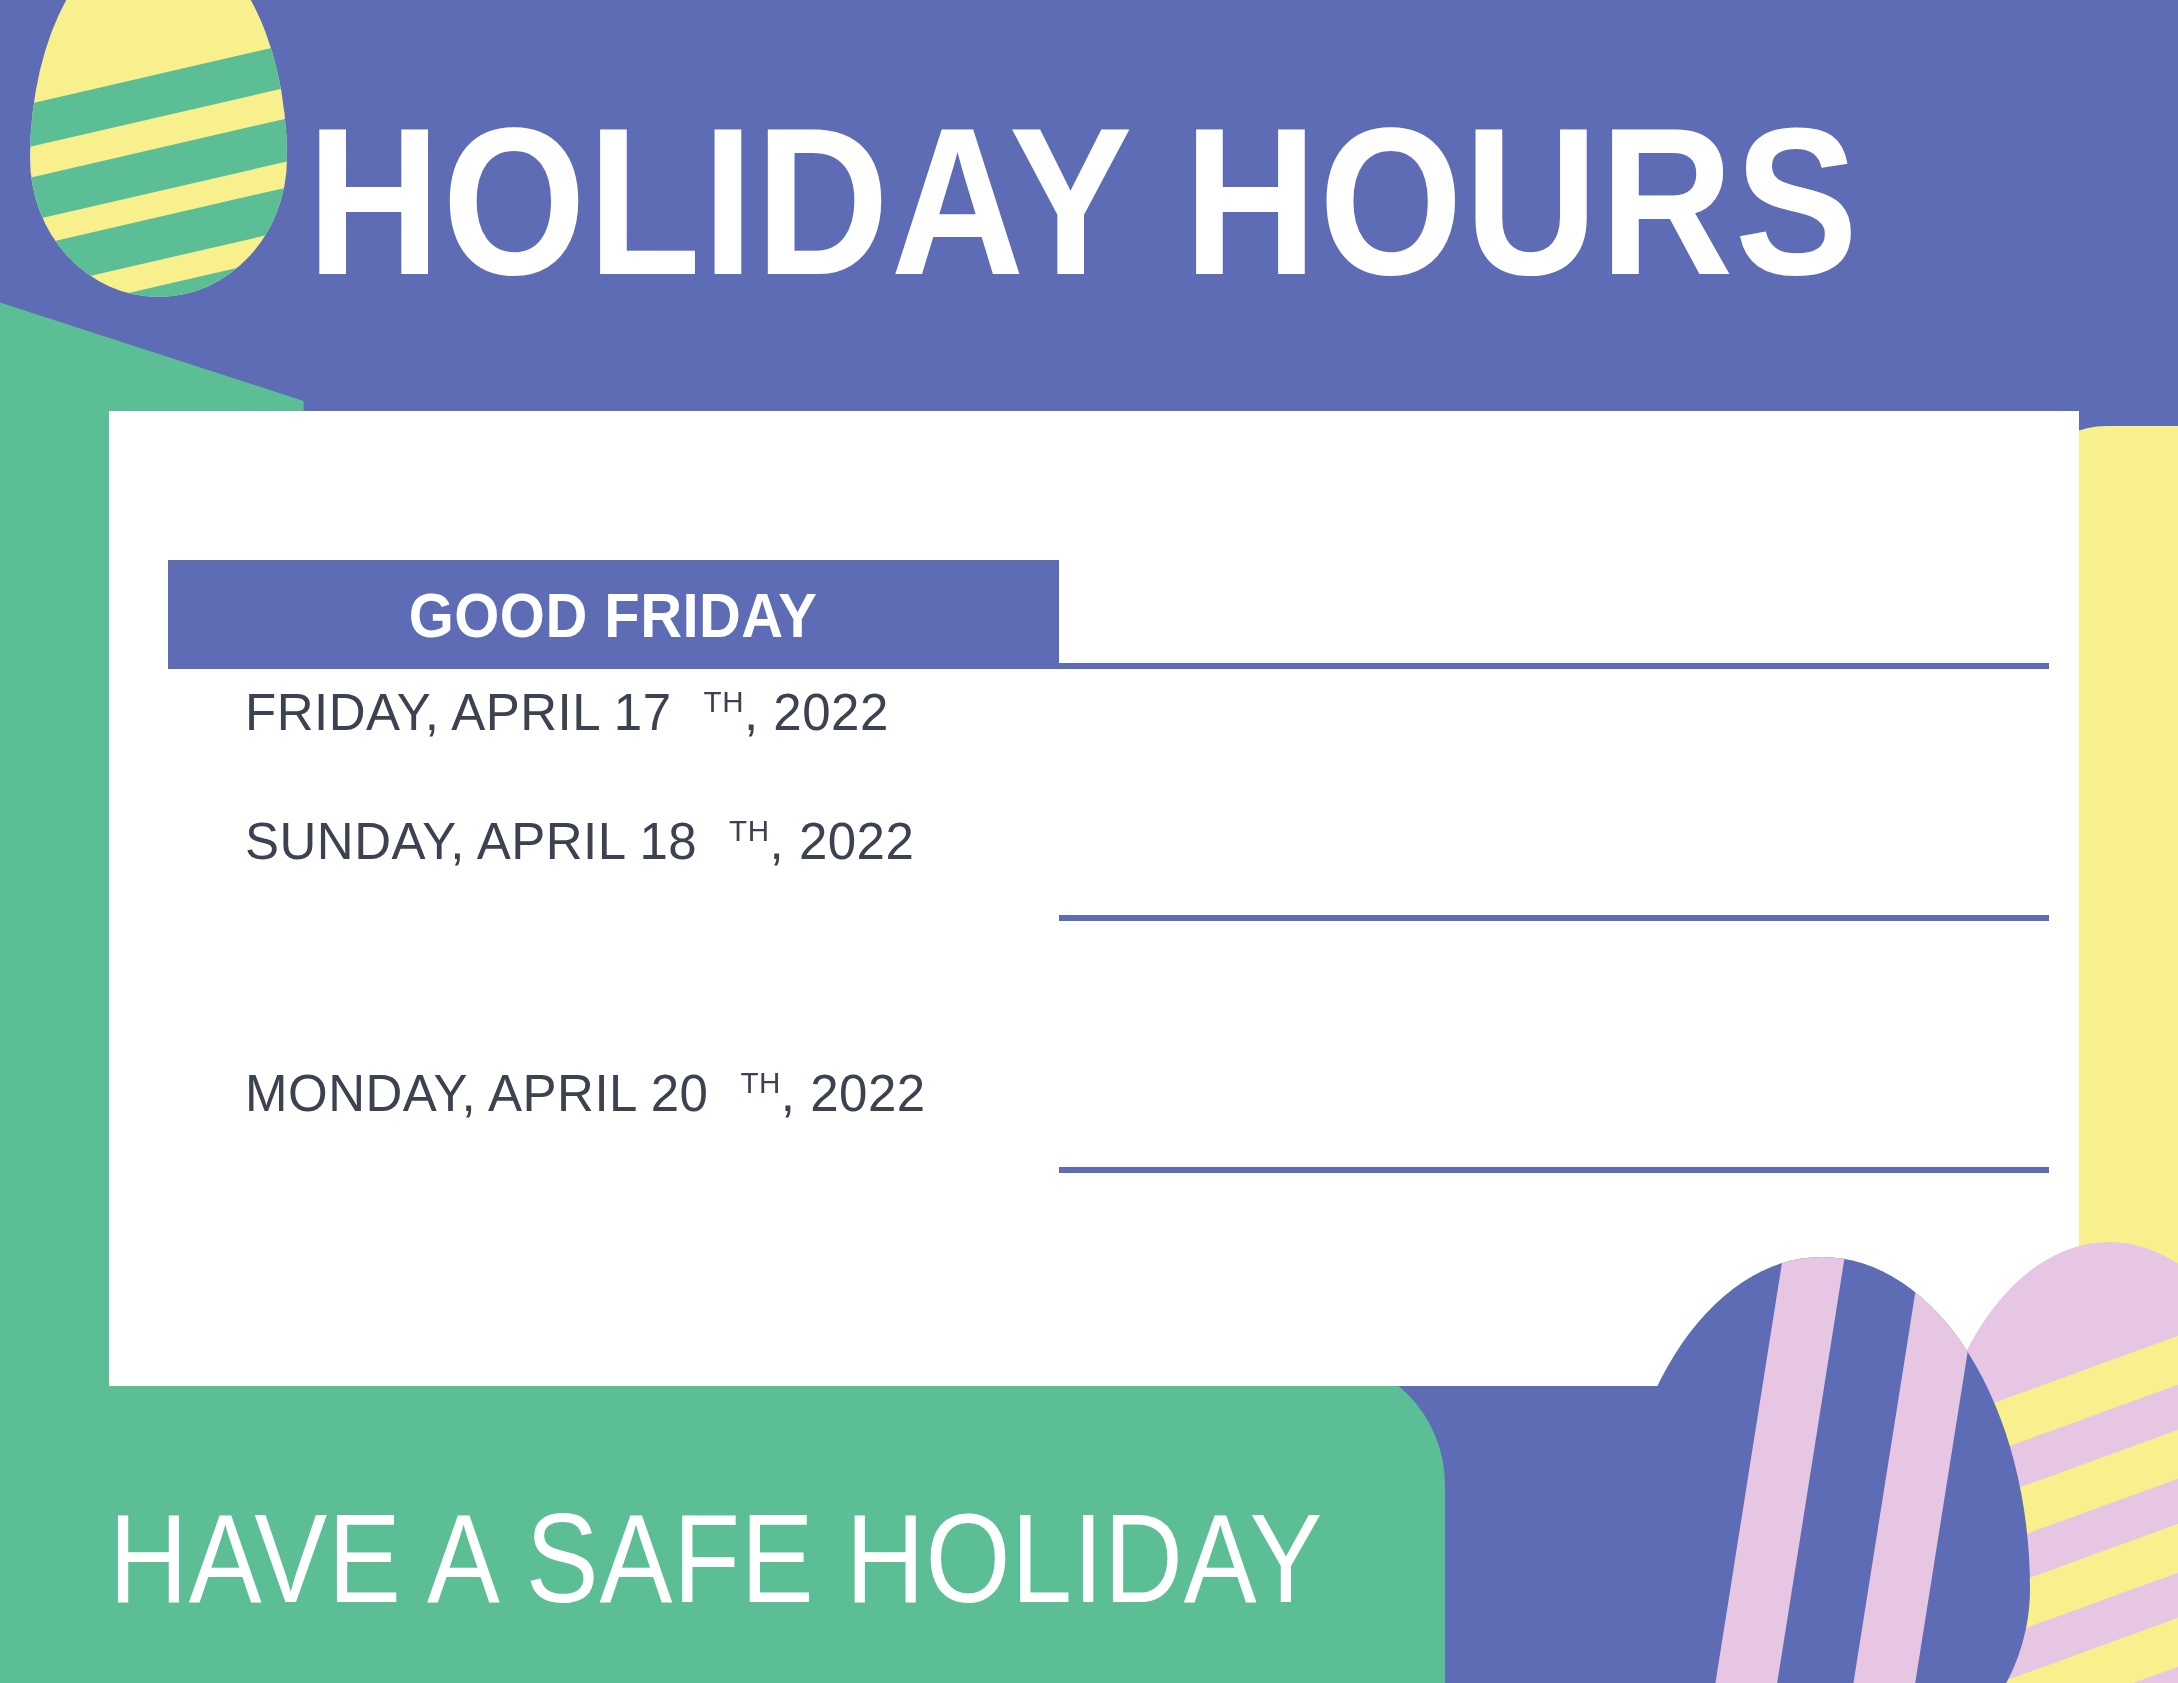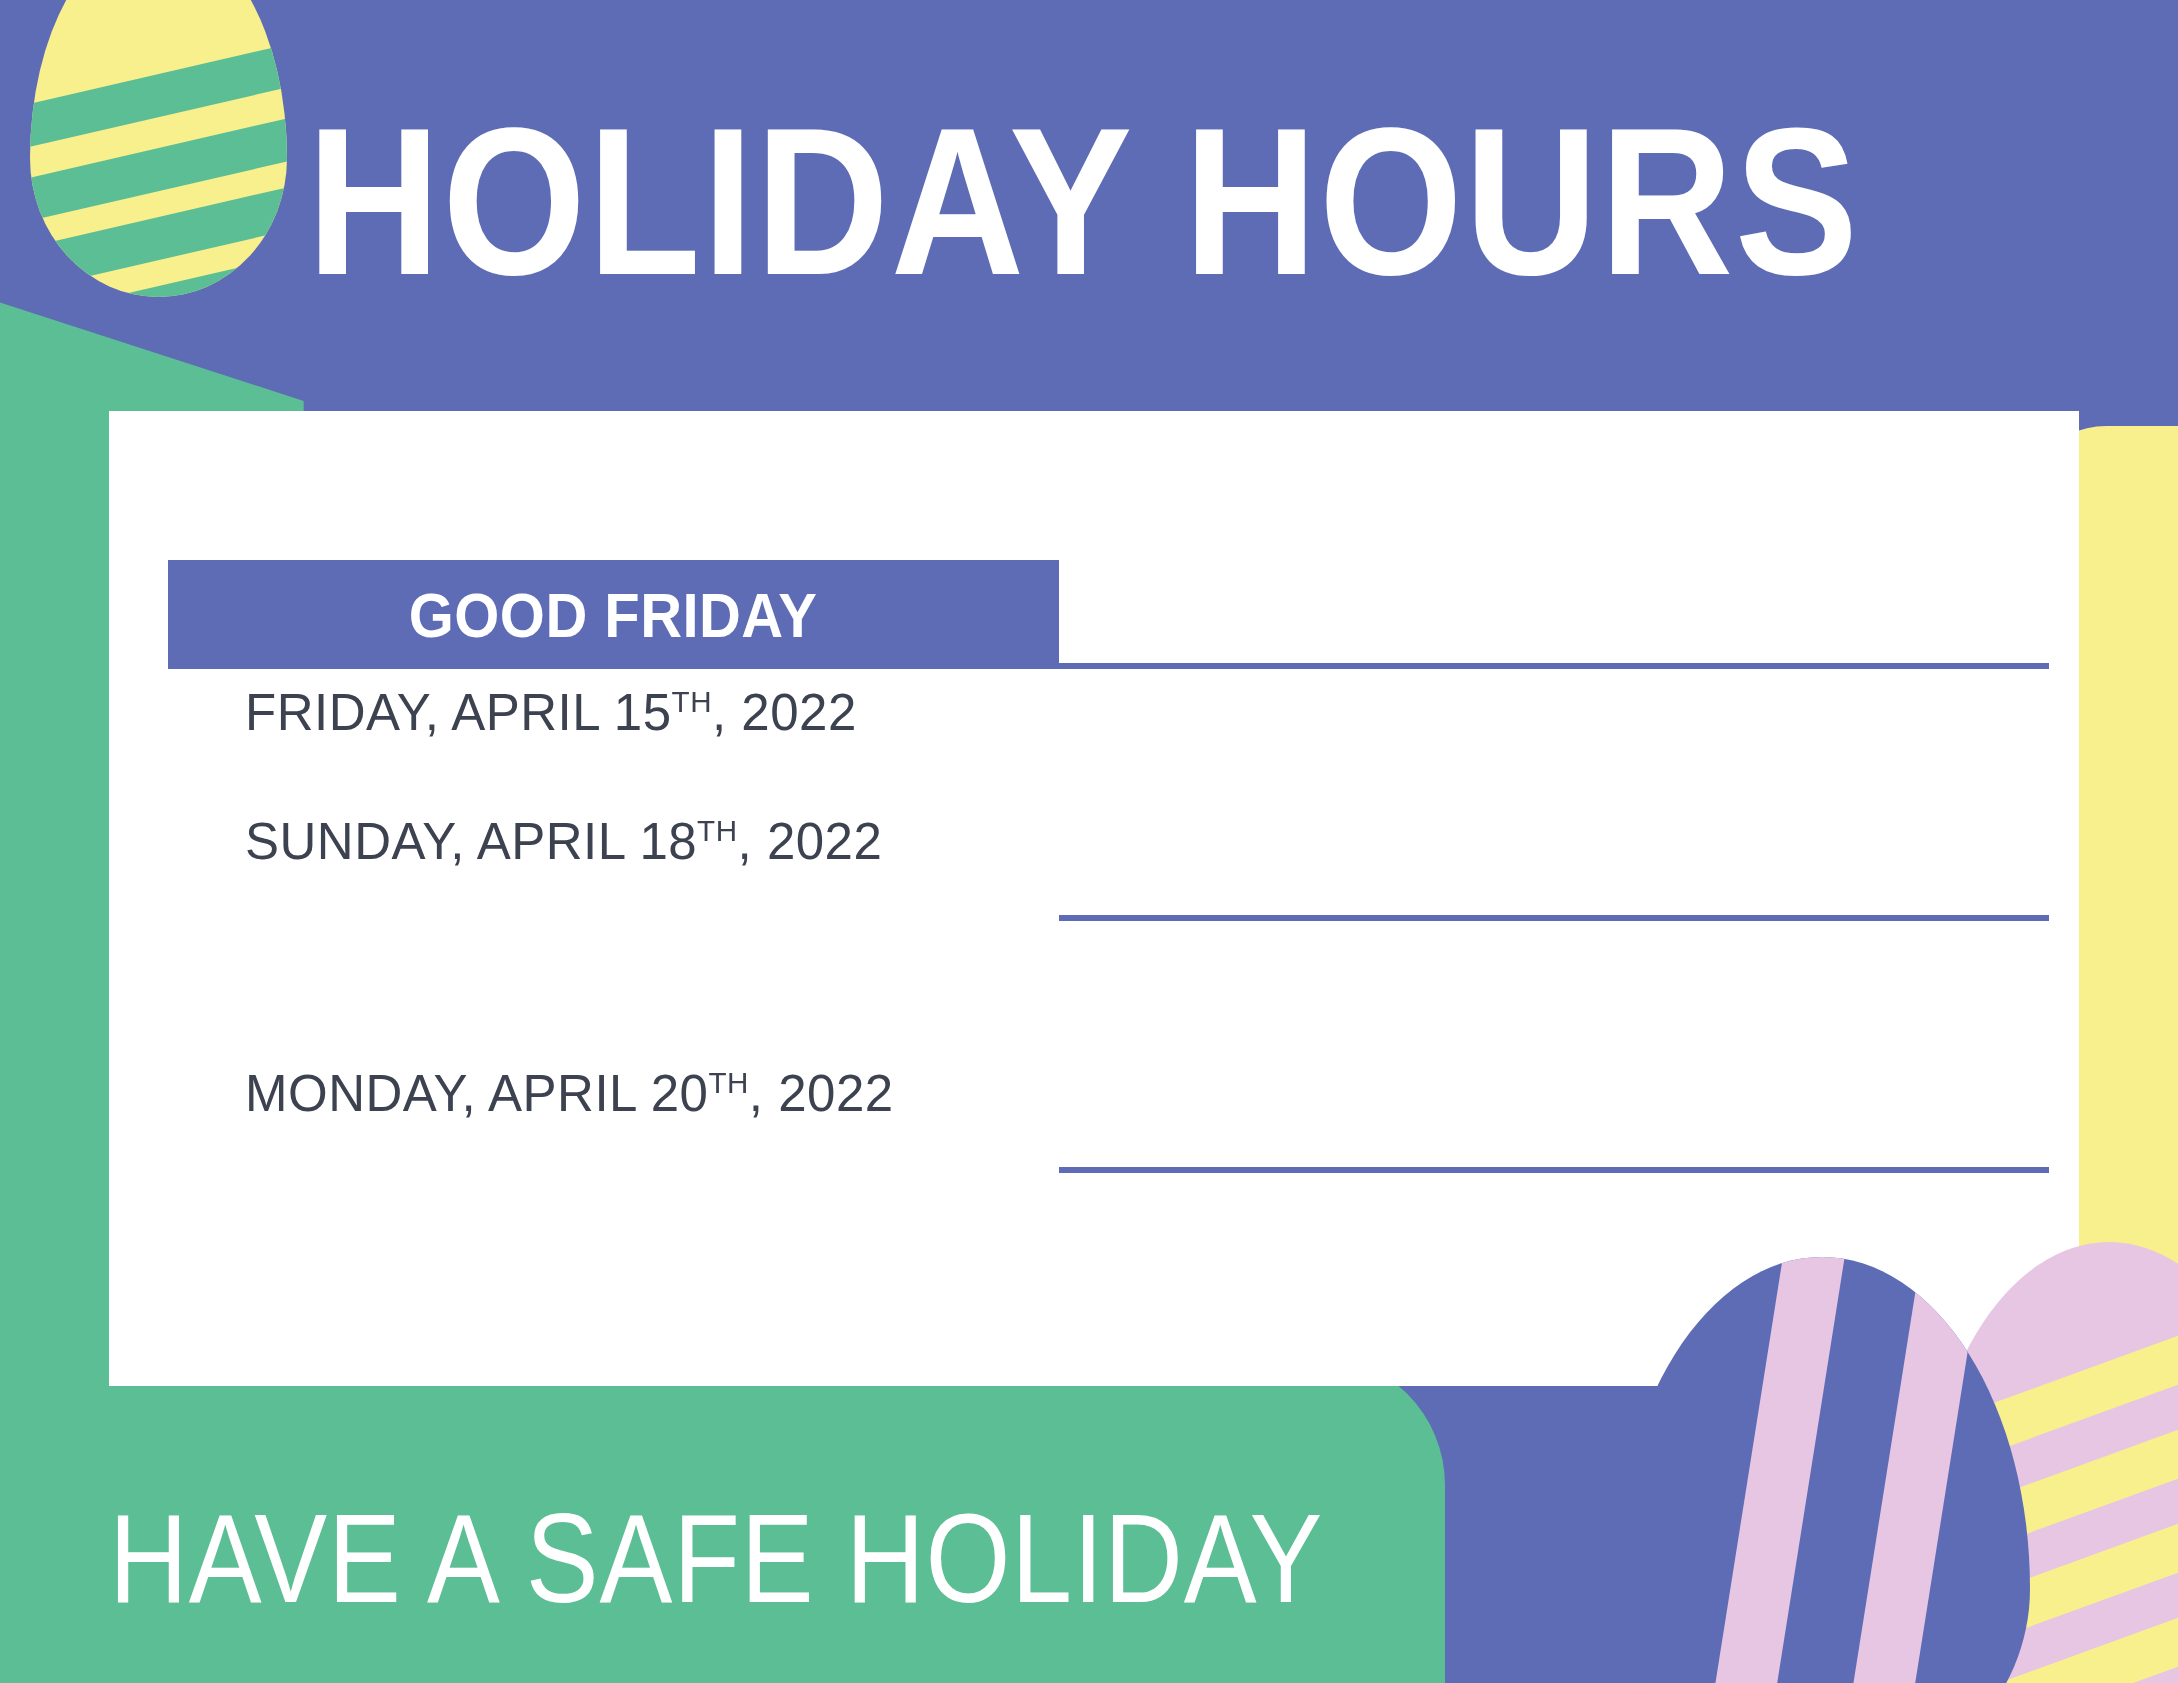--- a/index.html
+++ b/index.html
@@ -168,20 +168,21 @@
     padding-left:77px;
     color:#3d4250;
     font-size:51px;
     letter-spacing:0.5px;
     white-space:nowrap;
   }
   .row-date sup{
     font-size:0.58em;
     vertical-align:super;
     letter-spacing:0.5px;
+    margin-left:32px;
   }
 
   
   .footer{
     position:absolute;
     left:109px; bottom:61px;
     color:#ffffff;
     font-size:127px;
     line-height:1;
     letter-spacing:1px;
@@ -212,21 +213,21 @@
   <div class="title">HOLIDAY HOURS</div>
 
   <div class="card">
     <div class="rows">
 
       <div class="row">
         <div class="row-rule"></div>
         <div class="row-label">
           <span>GOOD FRIDAY</span>
         </div>
-        <div class="row-date"><span>FRIDAY, APRIL 15</span><sup>TH</sup><span>, 2022</span></div>
+        <div class="row-date"><span>FRIDAY, APRIL 17</span><sup>TH</sup><span>, 2022</span></div>
       </div>
 
       <div class="row">
         <div class="row-rule"></div>
         <div class="row-date"><span>SUNDAY, APRIL 18</span><sup>TH</sup><span>, 2022</span></div>
       </div>
 
       <div class="row">
         <div class="row-rule"></div>
         <div class="row-date"><span>MONDAY, APRIL 20</span><sup>TH</sup><span>, 2022</span></div>

